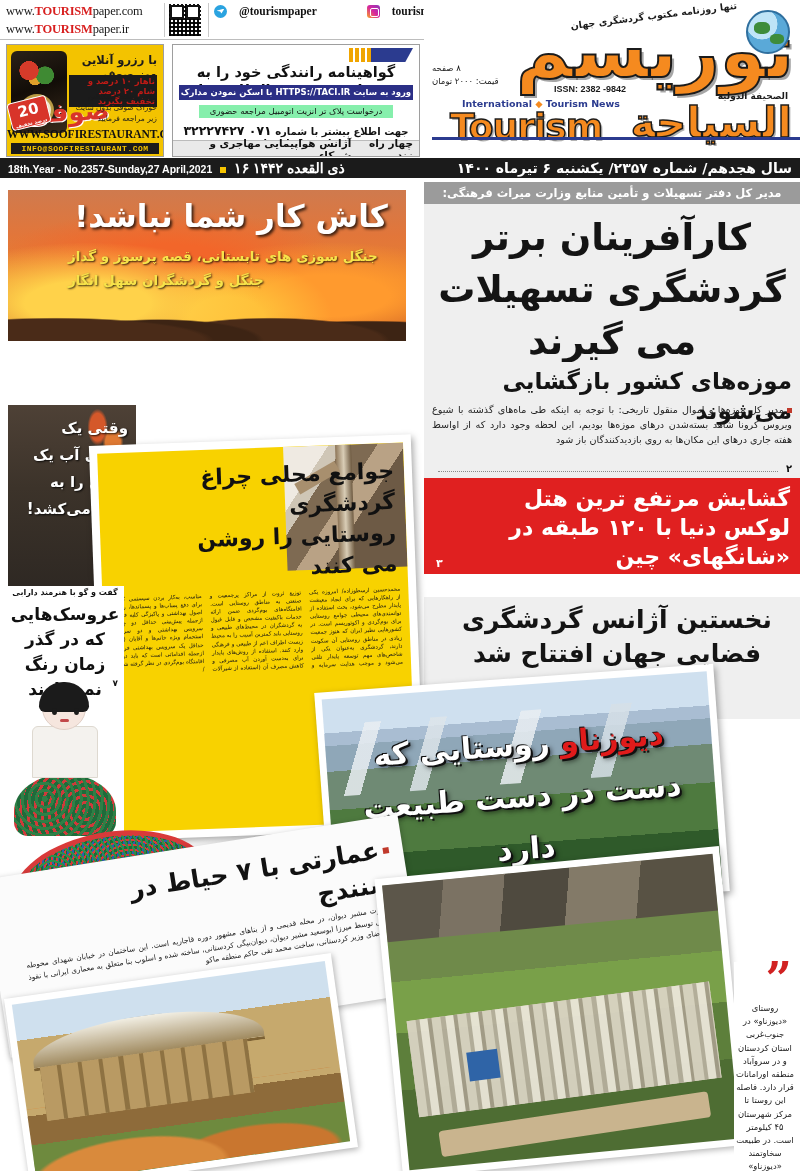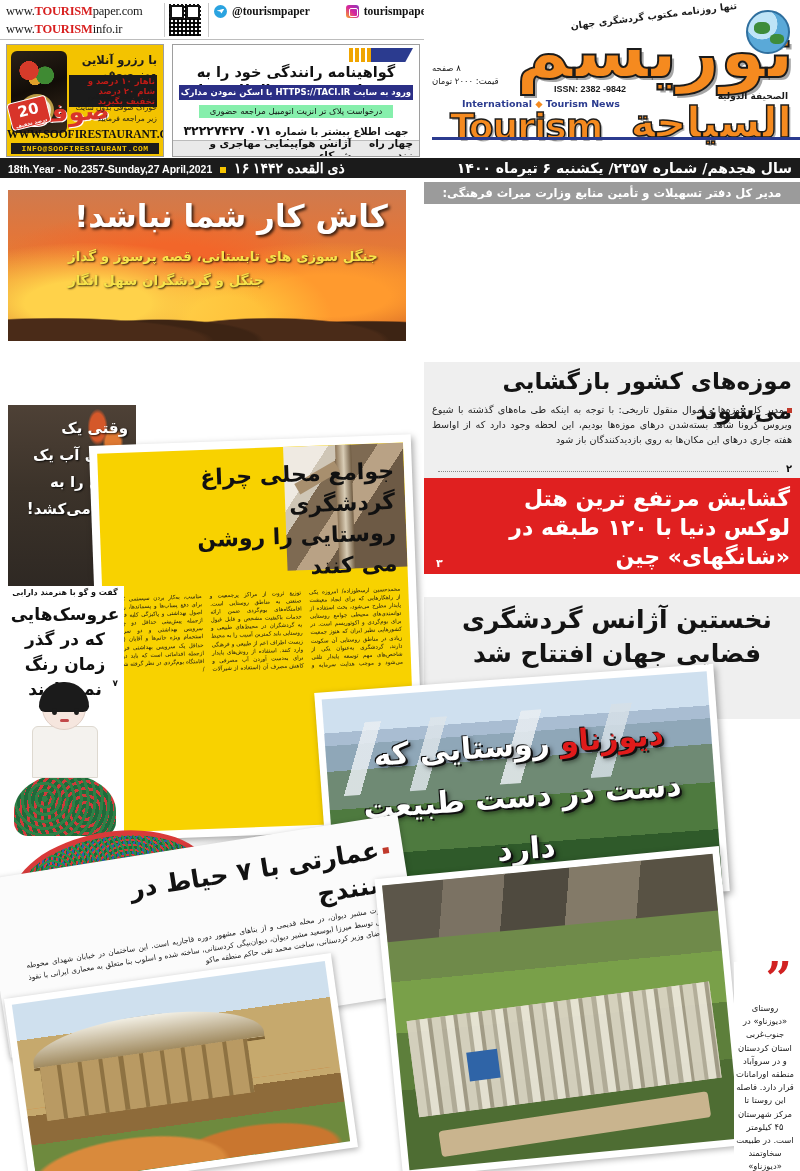--- a/index.html
+++ b/index.html
@@ -49,21 +49,21 @@
     content:""; position:absolute; width:10px; height:10px;
     border:2px solid #111; background:#fff;
   }
   .qr::before { left:1px; top:1px; }
   .qr::after { right:1px; top:1px; }
 
   .social {
     left: 214px; top: 2px; width: 330px; height: 36px;
     direction: ltr;
   }
-  .soc-row { display:flex; align-items:center; height:18px; gap:5px; }
+  .soc-row { display:flex; align-items:center; height:18px; gap:12px; }
   .soc-ic {
     width: 13px; height: 13px; border-radius: 3px; flex:0 0 auto;
     display:inline-block; position:relative;
   }
   .soc-tg { background:#2aa3e0; border-radius:50%; }
   .soc-tg::after{content:"";position:absolute;left:2.5px;top:4px;width:8px;height:5px;
     background:#fff;clip-path:polygon(0 45%,100% 0,62% 100%,45% 62%);}
   .soc-ig { background: linear-gradient(45deg,#f9a825,#d6249f,#8a3ab9); }
   .soc-ig::after{content:"";position:absolute;left:3px;top:3px;width:7px;height:7px;
     border:1.5px solid #fff;border-radius:2px;}
@@ -544,21 +544,21 @@
 <body>
 
 <div id="page">
 
   <div class="abs topbar">
     <div class="abs web-col">
       <div class="web-line">
         <span class="lo">www.</span><span class="hi">TOURISM</span><span class="lo">paper.com</span>
       </div>
       <div class="web-line">
-        <span class="lo">www.</span><span class="hi">TOURISM</span><span class="lo">info.ir</span>
+        <span class="lo">www.</span><span class="hi">TOURISM</span><span class="lo">paper.ir</span>
       </div>
     </div>
     <div class="abs vsep" style="left:164px;top:3px;height:34px;"></div>
     <div class="abs qr"></div>
     <div class="abs vsep" style="left:208px;top:3px;height:34px;"></div>
     <div class="abs social">
       <div class="soc-row">
         <span class="soc-ic soc-tg"></span>
         <span class="soc-txt">@tourismpaper</span>
         <span style="display:inline-block;width:26px;"></span>
@@ -631,20 +631,23 @@
       <span class="date-hj">۱۶ ذی القعده ۱۴۴۲</span>
     </div>
   </div>
 
   <div class="abs fire">
     <div class="fire-h">کاش کار شما نباشد!</div>
     <div class="fire-sub">جنگل سوزی های تابستانی، قصه پرسوز و گداز جنگل و گردشگران سهل انگار</div>
   </div>
 
   <div class="abs lead-kicker">مدیر کل دفتر تسهیلات و تأمین منابع وزارت میراث فرهنگی:</div>
+  <div class="abs lead-body">
+    <div class="lead-h">کارآفرینان برتر گردشگری تسهیلات می گیرند</div>
+  </div>
 
   <div class="abs sec2">
     <div class="sec2-h">موزه‌های کشور بازگشایی می‌شوند</div>
     <div class="sec2-lead">
       <span class="sq"></span><span>مدیر کل موزه‌ها و اموال منقول تاریخی: با توجه به اینکه طی ماه‌های گذشته با شیوع ویروس کرونا شاهد بسته‌شدن درهای موزه‌ها بودیم، این لحظه وجود دارد که از اواسط هفته جاری درهای این مکان‌ها به روی بازدیدکنندگان باز شود</span>
     </div>
     <div class="abs" style="right:8px;bottom:4px;">
       <span class="pgnum">۲</span>
     </div>
     <div class="dotline" style="right:22px;left:14px;bottom:8px;"></div>

